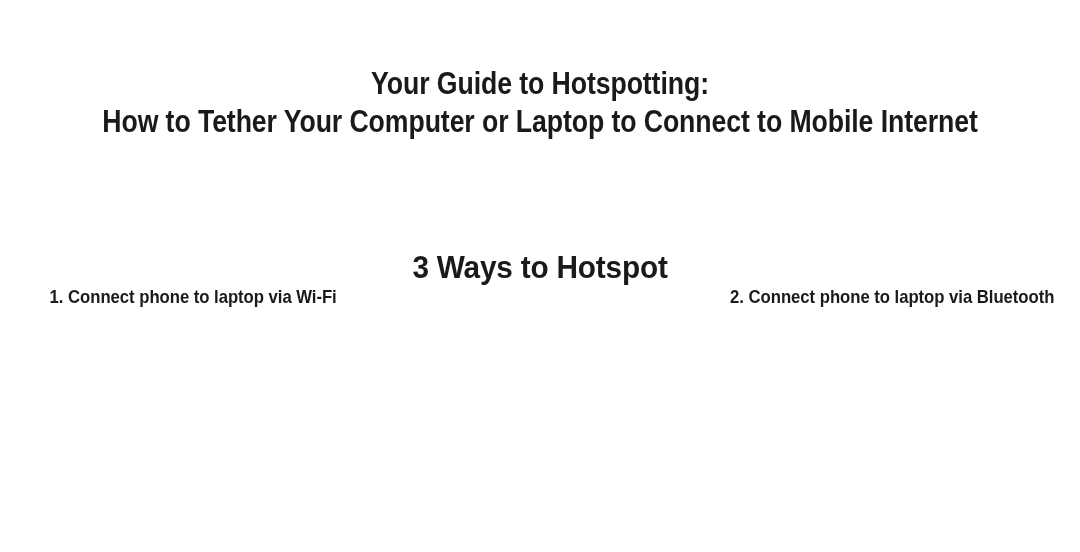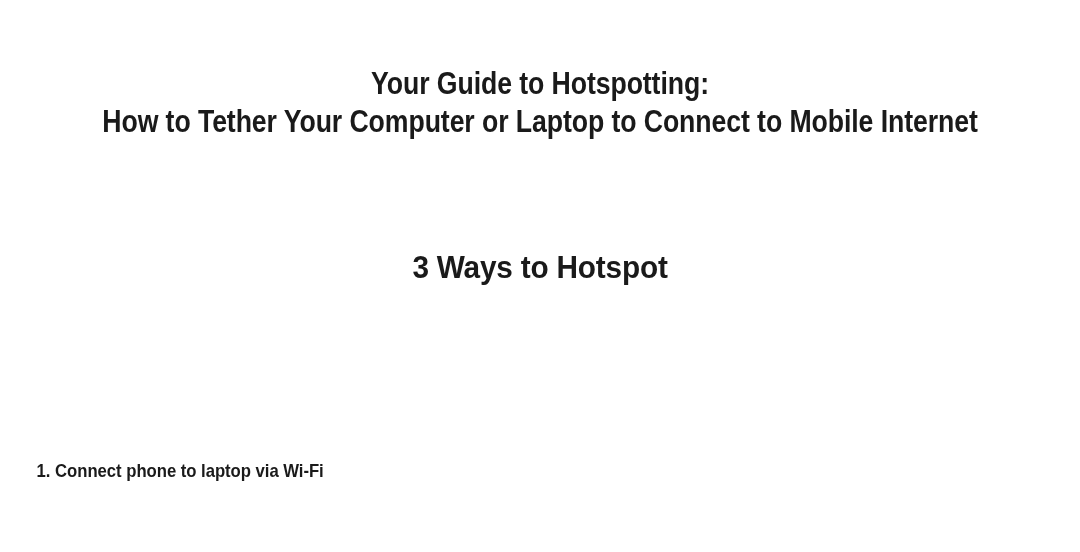--- a/index.html
+++ b/index.html
@@ -70,22 +70,22 @@
     width: 1080px;
     height: 240px;
     display: flex;
     align-items: flex-end;
     justify-content: space-between;
   }
   .method-item {
     width: 360px;
     height: 240px;
     display: flex;
-    flex-direction: column;
-    align-items: center;
+    flex-direction: row;
+    align-items: flex-start;
     justify-content: flex-end;
     box-sizing: border-box;
   }
 
   
   .method-figure {
     width: 300px;
     height: 175px;
     background: #ffffff;
     border: 0;
@@ -118,17 +118,21 @@
 
   <h2 class="section-heading">3 Ways to Hotspot</h2>
 
   <div class="methods-row">
 
     <div class="method-item">
       <div class="method-figure"></div>
       <p class="method-caption">1. Connect phone to laptop via Wi-Fi</p>
     </div>
 
+    <div class="method-item">
+      <div class="method-figure"></div>
+      <p class="method-caption">2. Connect phone to laptop via Bluetooth</p>
+    </div>
 
 
   </div>
 
 </div>
 
 </body></html>

